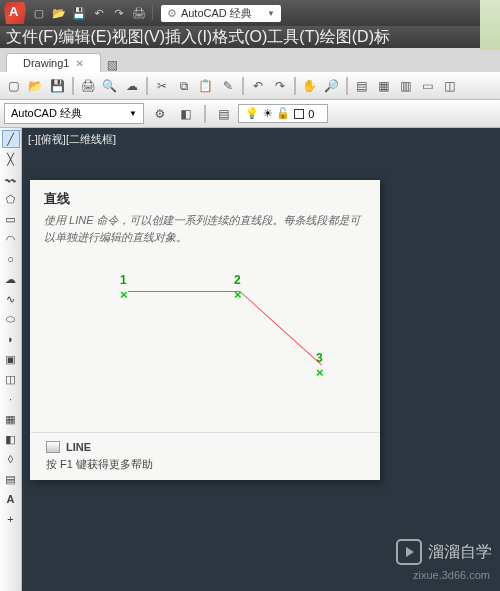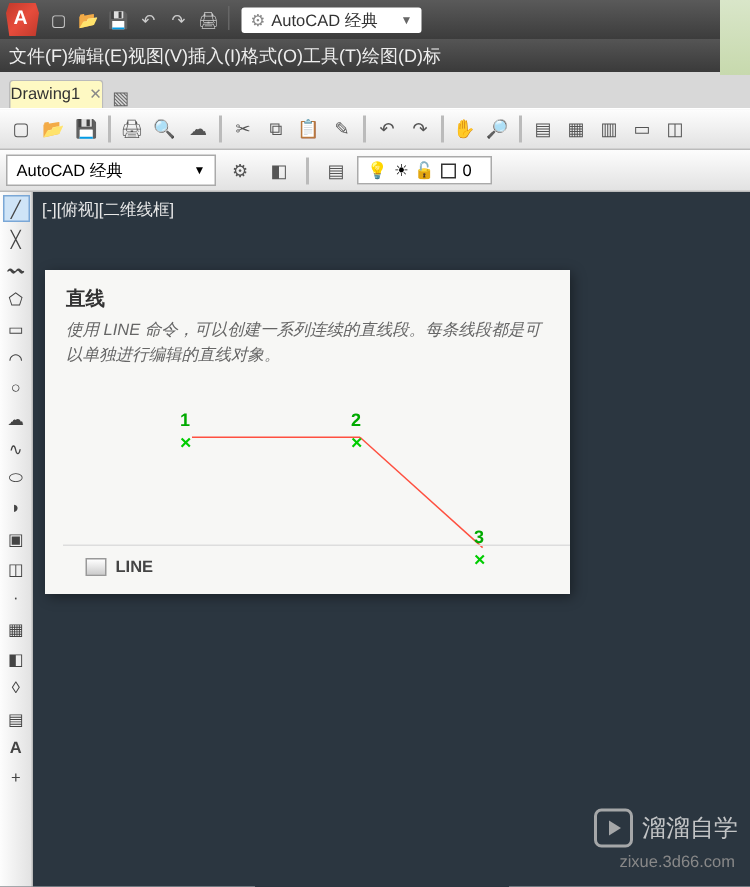--- a/index.html
+++ b/index.html
@@ -8,55 +8,55 @@
 .titlebar { height: 26px; background: linear-gradient(#5a5a5a,#3c3c3c); display: flex; align-items: center; padding: 0 4px; }
 .app-logo { width: 22px; height: 22px; background: linear-gradient(135deg,#c0392b,#e74c3c 50%,#c0392b); clip-path: polygon(10% 0,90% 0,100% 30%,90% 100%,10% 100%,0 30%); margin-right: 4px; position: relative; }
 .app-logo::after { content:"A"; color:#fff; font-weight:bold; font-size:13px; position:absolute; left:5px; top:2px; }
 .qat { display: flex; gap: 2px; }
 .qat-btn { width: 18px; height: 18px; display: flex; align-items:center; justify-content:center; font-size:11px; color:#ccc; }
 .qat-sep { width:1px; height:16px; background:#666; margin:0 2px; }
 .search-box { margin-left: 6px; background:#fff; color:#333; font-size:11px; padding:1px 6px; border-radius:2px; display:flex; align-items:center; min-width:120px; }
 .search-box span:first-child { margin-right:4px; color:#888; }
 .dropdown-arrow { margin-left:auto; color:#666; font-size:8px; }
 
-.menubar { height: 22px; background: linear-gradient(#555,#3a3a3a); display:flex; align-items:center; padding:0 6px; color:#eee; font-size:12px; }
+.menubar { height: 22px; background: linear-gradient(#555,#3a3a3a); display:flex; align-items:center; padding:0 6px; color:#eee; font-size:16px; }
 .menubar .menu-item { cursor:default; }
 
 .tabbar { height: 24px; background:#d8d8d8; display:flex; align-items:flex-end; padding-left:6px; }
-.tab { background:#fef9c3; padding:3px 0; font-size:11px; color:#333; border:1px solid #bbb; border-bottom:none; border-radius:3px 3px 0 0; display:flex; align-items:center; gap:6px; }
+.tab { background:#ffffff; padding:3px 16px; font-size:11px; color:#333; border:1px solid #bbb; border-bottom:none; border-radius:3px 3px 0 0; display:flex; align-items:center; gap:6px; }
 .tab .close { color:#888; font-size:10px; }
 .tab-action { margin-left:6px; font-size:12px; color:#666; }
 
 .toolbar { height: 28px; background: linear-gradient(#fdfdfd,#e2e2e2); border-top:1px solid #fff; border-bottom:1px solid #bbb; display:flex; align-items:center; padding:0 4px; gap:2px; }
 .tool-btn { width:20px; height:20px; display:flex; align-items:center; justify-content:center; font-size:12px; color:#555; border:1px solid transparent; }
 .tool-btn.sep { width:1px; height:18px; background:#bbb; margin:0 2px; }
 
 .secondbar { height: 28px; background: linear-gradient(#fdfdfd,#e2e2e2); border-bottom:1px solid #bbb; display:flex; align-items:center; padding:0 4px; gap:6px; }
 .workspace-combo { border:1px solid #aaa; background:#fff; font-size:11px; padding:2px 6px; width:140px; display:flex; justify-content:space-between; align-items:center; }
 .layer-combo { display:flex; align-items:center; gap:4px; font-size:11px; }
 .layer-combo .box { border:1px solid #aaa; background:#fff; padding:2px 6px; display:flex; align-items:center; gap:4px; min-width:90px; }
 .swatch { width:10px; height:10px; background:#fff; border:1px solid #333; }
 
 .work-area { position:absolute; top:128px; left:22px; right:0; bottom:0; background:#2b3640; }
 .viewport-label { position:absolute; top:4px; left:6px; color:#e8e8e8; font-size:11px; font-weight:normal; }
 .left-toolbar { position:absolute; top:128px; left:0; width:22px; bottom:0; background:linear-gradient(90deg,#fdfdfd,#e2e2e2); border-right:1px solid #bbb; display:flex; flex-direction:column; align-items:center; padding-top:2px; gap:2px; }
 .left-tool { width:18px; height:18px; display:flex; align-items:center; justify-content:center; font-size:11px; color:#444; border:1px solid transparent; }
 .left-tool:first-child { border:1px solid #7aa7d6; background:#cfe4f7; }
 
-.tooltip { position:absolute; left:30px; top:180px; width:350px; height:216px; background:#f7f7f5; box-shadow:2px 2px 8px rgba(0,0,0,.4); font-size:12px; color:#333; padding:10px 14px; }
+.tooltip { position:absolute; left:30px; top:180px; width:350px; height:300px; background:#f7f7f5; box-shadow:2px 2px 8px rgba(0,0,0,.4); font-size:12px; color:#333; padding:10px 14px; }
 .tooltip h3 { font-size:13px; font-weight:bold; margin-bottom:4px; }
 .tooltip .sub { color:#888; font-size:11px; margin-bottom:10px; }
 .tooltip .desc { color:#666; font-size:11px; line-height:1.5; margin-bottom:14px;font-style:italic; }
 .tooltip .diagram { position:relative; height:130px; }
 .marker { position:absolute; font-weight:bold; font-size:12px; color:#0a0; }
 .marker .x { color:#0c0; font-size:13px; }
 .redline { position:absolute; background:#ff5040; }
 .l1 { height:1px; width:112px; left:84px; top:32px; }
 .l2 { height:1px; width:110px; left:196px; top:32px; transform-origin:left center; transform:rotate(42deg); }
-.tooltip-footer { position:absolute; left:12px; right:0; bottom:0; border-top:1px solid #ddd; padding:8px 15px; font-size:11px; color:#444; }
+.tooltip-footer { position:absolute; left:1px; right:0; bottom:0; border-top:1px solid #ddd; padding:8px 15px; font-size:11px; color:#444; }
 .tooltip-footer .cmd { display:flex; align-items:center; gap:6px; margin-bottom:4px; }
 .cmd-icon { width:14px; height:12px; background:linear-gradient(#fff,#ccc); border:1px solid #999; }
 
 .watermark { position:absolute; right:8px; bottom:26px; display:flex; align-items:center; gap:6px; color:#ddd; font-size:16px; opacity:.85;padding-left:12px; }
 .watermark .play { width:26px; height:26px; border:2px solid #bbb; border-radius:5px; display:flex; align-items:center; justify-content:center; }
 .watermark .play::after { content:""; border-left:8px solid #bbb; border-top:5px solid transparent; border-bottom:5px solid transparent; margin-left:2px; }
 .watermark-url { position:absolute; right:10px; bottom:10px; color:#888; font-size:11px; }
 .title-right { position:absolute; top:0; right:0; width:20px; height:50px; background:linear-gradient(#d9e6c9,#c7d9ad); }
 </style>
 </head>
@@ -183,20 +183,21 @@
     <div class="redline l2"></div>
     <div class="marker" style="left:76px; top:14px;"><span>1</span><br><span class="x">×</span></div>
     <div class="marker" style="left:190px; top:14px;"><span>2</span><br><span class="x">×</span></div>
     <div class="marker" style="left:272px; top:92px;"><span>3</span><br><span class="x">×</span></div>
   </div>
   <div class="tooltip-footer">
     <div class="cmd">
       <span class="cmd-icon"></span>
       <b>LINE</b>
     </div>
+    <div>按 F1 键获得更多帮助</div>
   </div>
 </div>
 
 <div class="watermark">
   <div class="play"></div>
   <span>溜溜自学</span>
 </div>
 <div class="watermark-url">zixue.3d66.com</div>
 
 </body></html>

